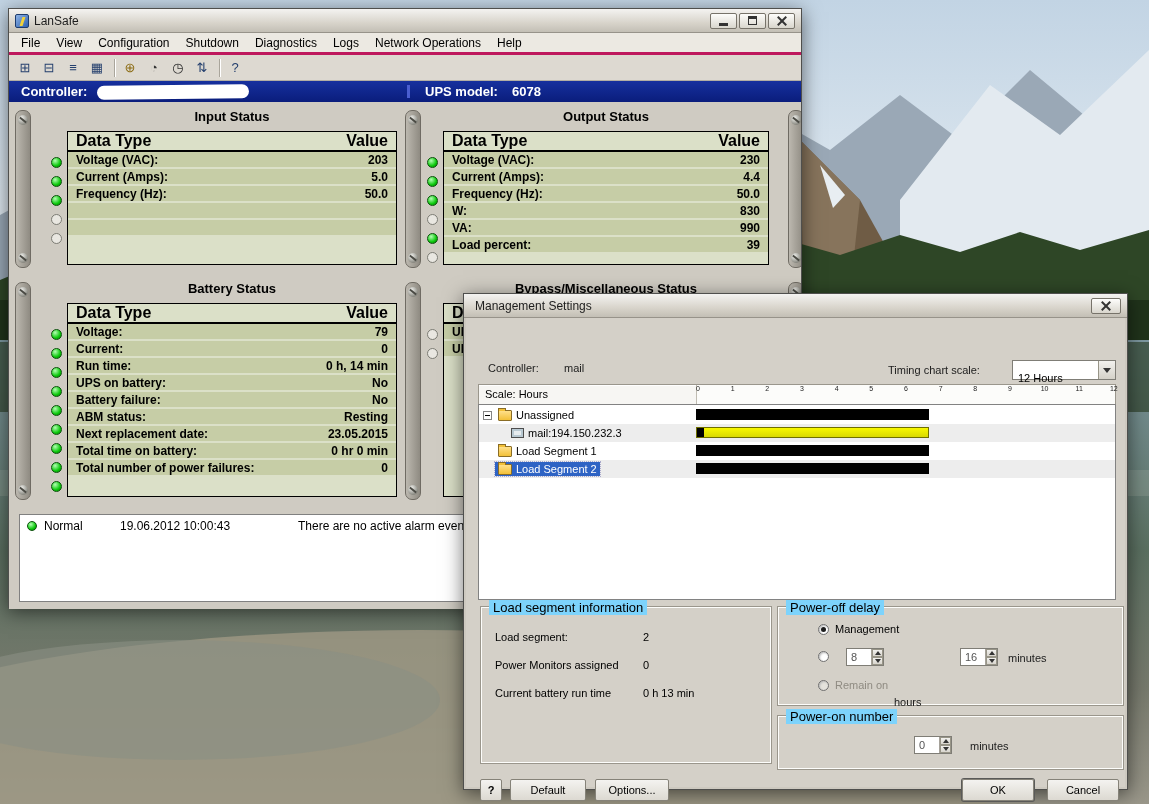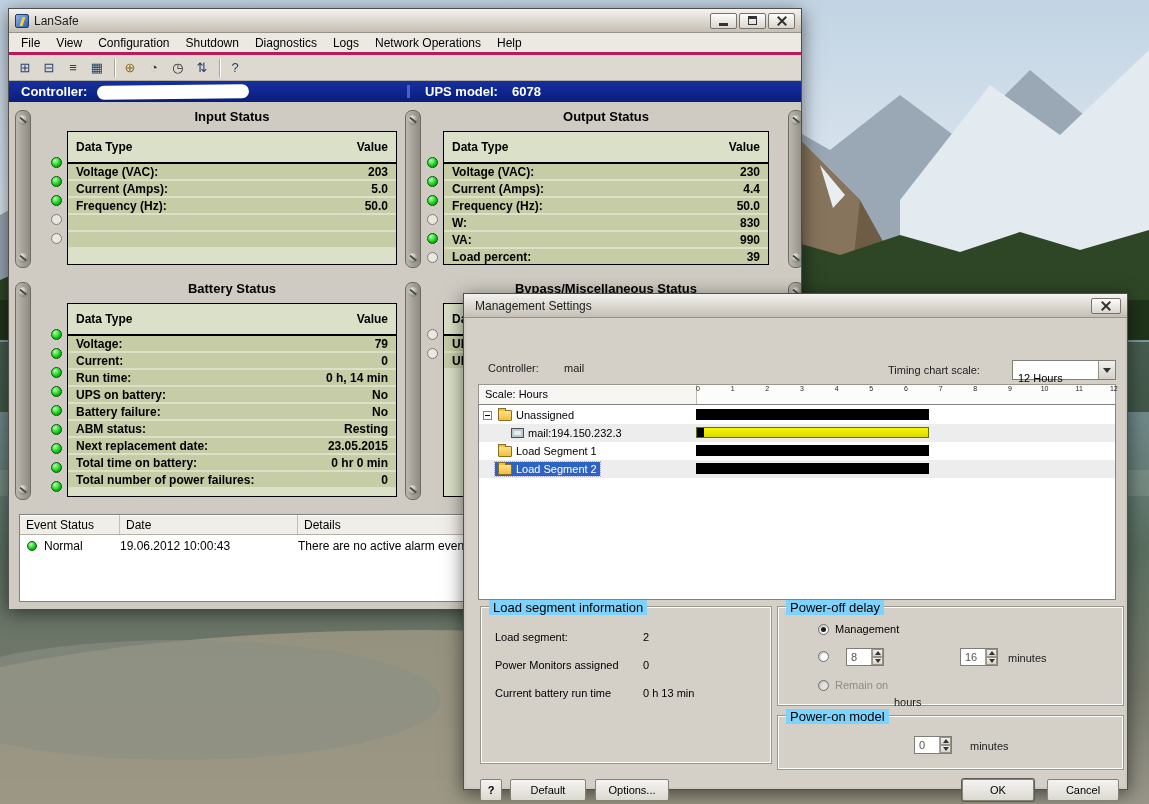--- a/index.html
+++ b/index.html
@@ -61,22 +61,22 @@
   .panel-bypass  { left:412px; top:179px; width:348px; }
   .panel-title { height:20px; text-align:center; font-weight:bold; font-size:13px; padding-left:22px; color:#000; }
   .panel-flex { display:flex; margin-top:2px; }
   .led-col { width:22px; padding-top:22px; display:flex; flex-direction:column; align-items:center; }
   .led-cell { height:19px; display:flex; align-items:center; }
   .led { width:11px; height:11px; border-radius:50%; border:1px solid #7c7c74; background:#e9e7e1; }
   .led.on { background:radial-gradient(circle at 35% 30%,#b2ffb2,#0cc90c 60%,#067806); border-color:#0a520a; }
   .ptable { flex:1; border:1px solid #000; background:#dbe0c8; overflow:hidden; }
   .pt-input,.pt-output { height:134px; }
   .pt-battery,.pt-bypass { height:194px; }
-  .phead { display:flex; justify-content:space-between; height:32px; align-items:center; padding:0 8px;
-           border-bottom:2px solid #000; font-weight:bold; font-size:12px;gap:6px; }
+  .phead { display:flex; justify-content:space-between; height:20px; align-items:center; padding:0 8px;
+           border-bottom:2px solid #000; font-weight:bold; font-size:16px;gap:6px; }
   .prow { height:17px; display:flex; justify-content:space-between; align-items:center; padding:0 8px;
           background:#c6cda6; border-bottom:2px solid #dbe0c8; font-weight:bold; font-size:12px; }
 
   .event-area { position:absolute; left:10px; top:412px; width:775px; height:88px; background:#fff; border:1px solid #808080; }
   .ehead { display:flex; height:20px; background:#f0eee8; border-bottom:1px solid #b5b1a7; font-size:12px; }
   .ehead span { padding:3px 6px; border-right:1px solid #c3bfb5; box-shadow:inset 0 1px 0 #fff; }
   .ec1 { width:100px; } .ec2 { width:178px; } .ec3 { flex:1; }
   .erow { display:flex; align-items:center; height:22px; font-size:12px; }
   .erow .ec1 { display:flex; align-items:center; }
   .edot { width:10px; height:10px; border-radius:50%; margin:0 7px; border:1px solid #0a520a;
@@ -491,25 +491,20 @@
                 <div class="prow">
                   <span>UPS</span>
                   <span></span>
                 </div>
               </div>
           </div>
         </div>
       </div>
 
       <div class="event-area">
-        <div class="ehead">
-          <span class="ec1">Event Status</span>
-          <span class="ec2">Date</span>
-          <span class="ec3">Details</span>
-        </div>
         <div class="erow">
           <span class="ec1">
               <span class="edot"></span>
               <span>Normal</span>
             </span>
           <span class="ec2">19.06.2012 10:00:43</span>
           <span class="ec3">There are no active alarm events</span>
         </div>
       </div>
     </div>
@@ -655,21 +650,21 @@
           </span>
         </span>
         <span class="abs lbl lab-mins">minutes</span>
         <label class="radio r-remain disabled">
           <span class="rb"></span>
           <span>Remain on</span>
         </label>
       </div>
 
       <div class="group grp-pon">
-        <span class="legend">Power-on model</span>
+        <span class="legend">Power-on number</span>
         <span class="spinner sp-on">
           <span class="spin-val">0</span>
           <span class="spin-btns">
             <span class="sb">
                 <span class="tri-up-s"></span>
               </span>
             <span class="sb">
                 <span class="tri-dn-s"></span>
               </span>
           </span>

